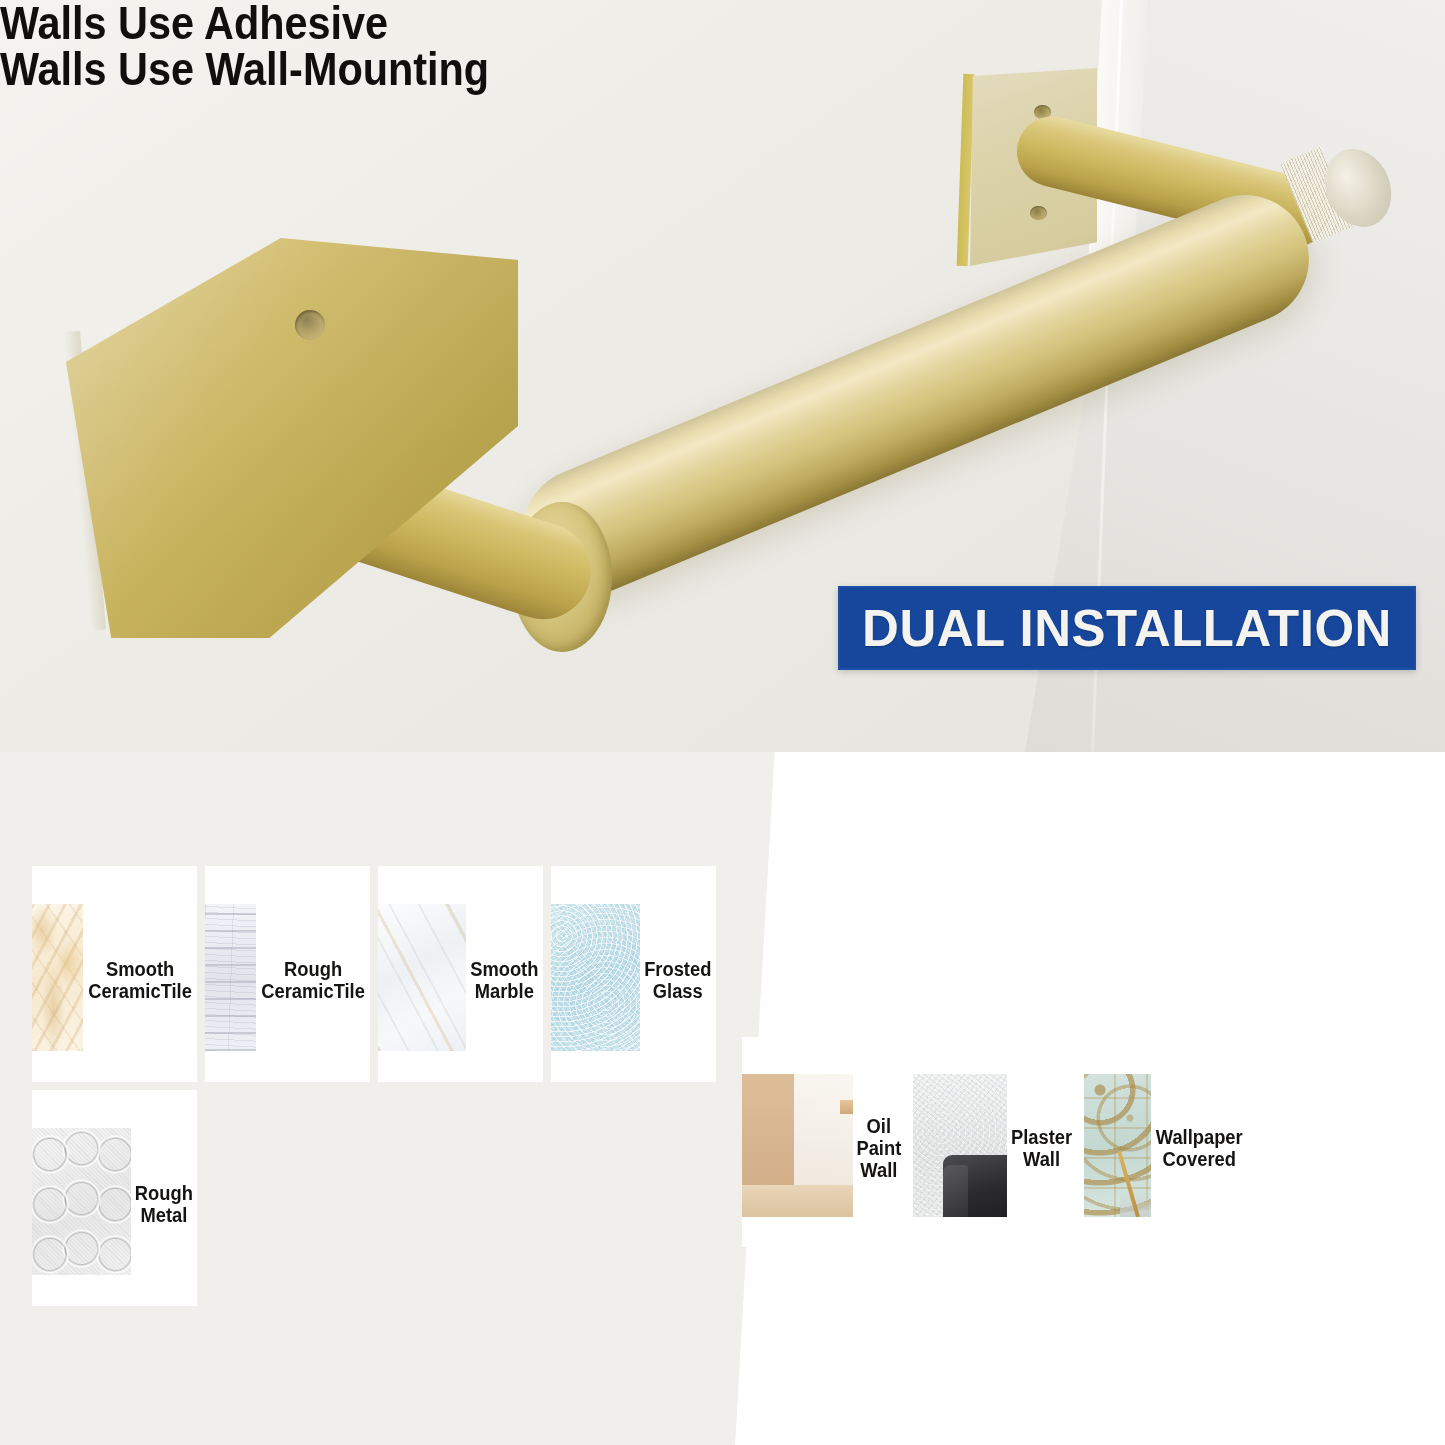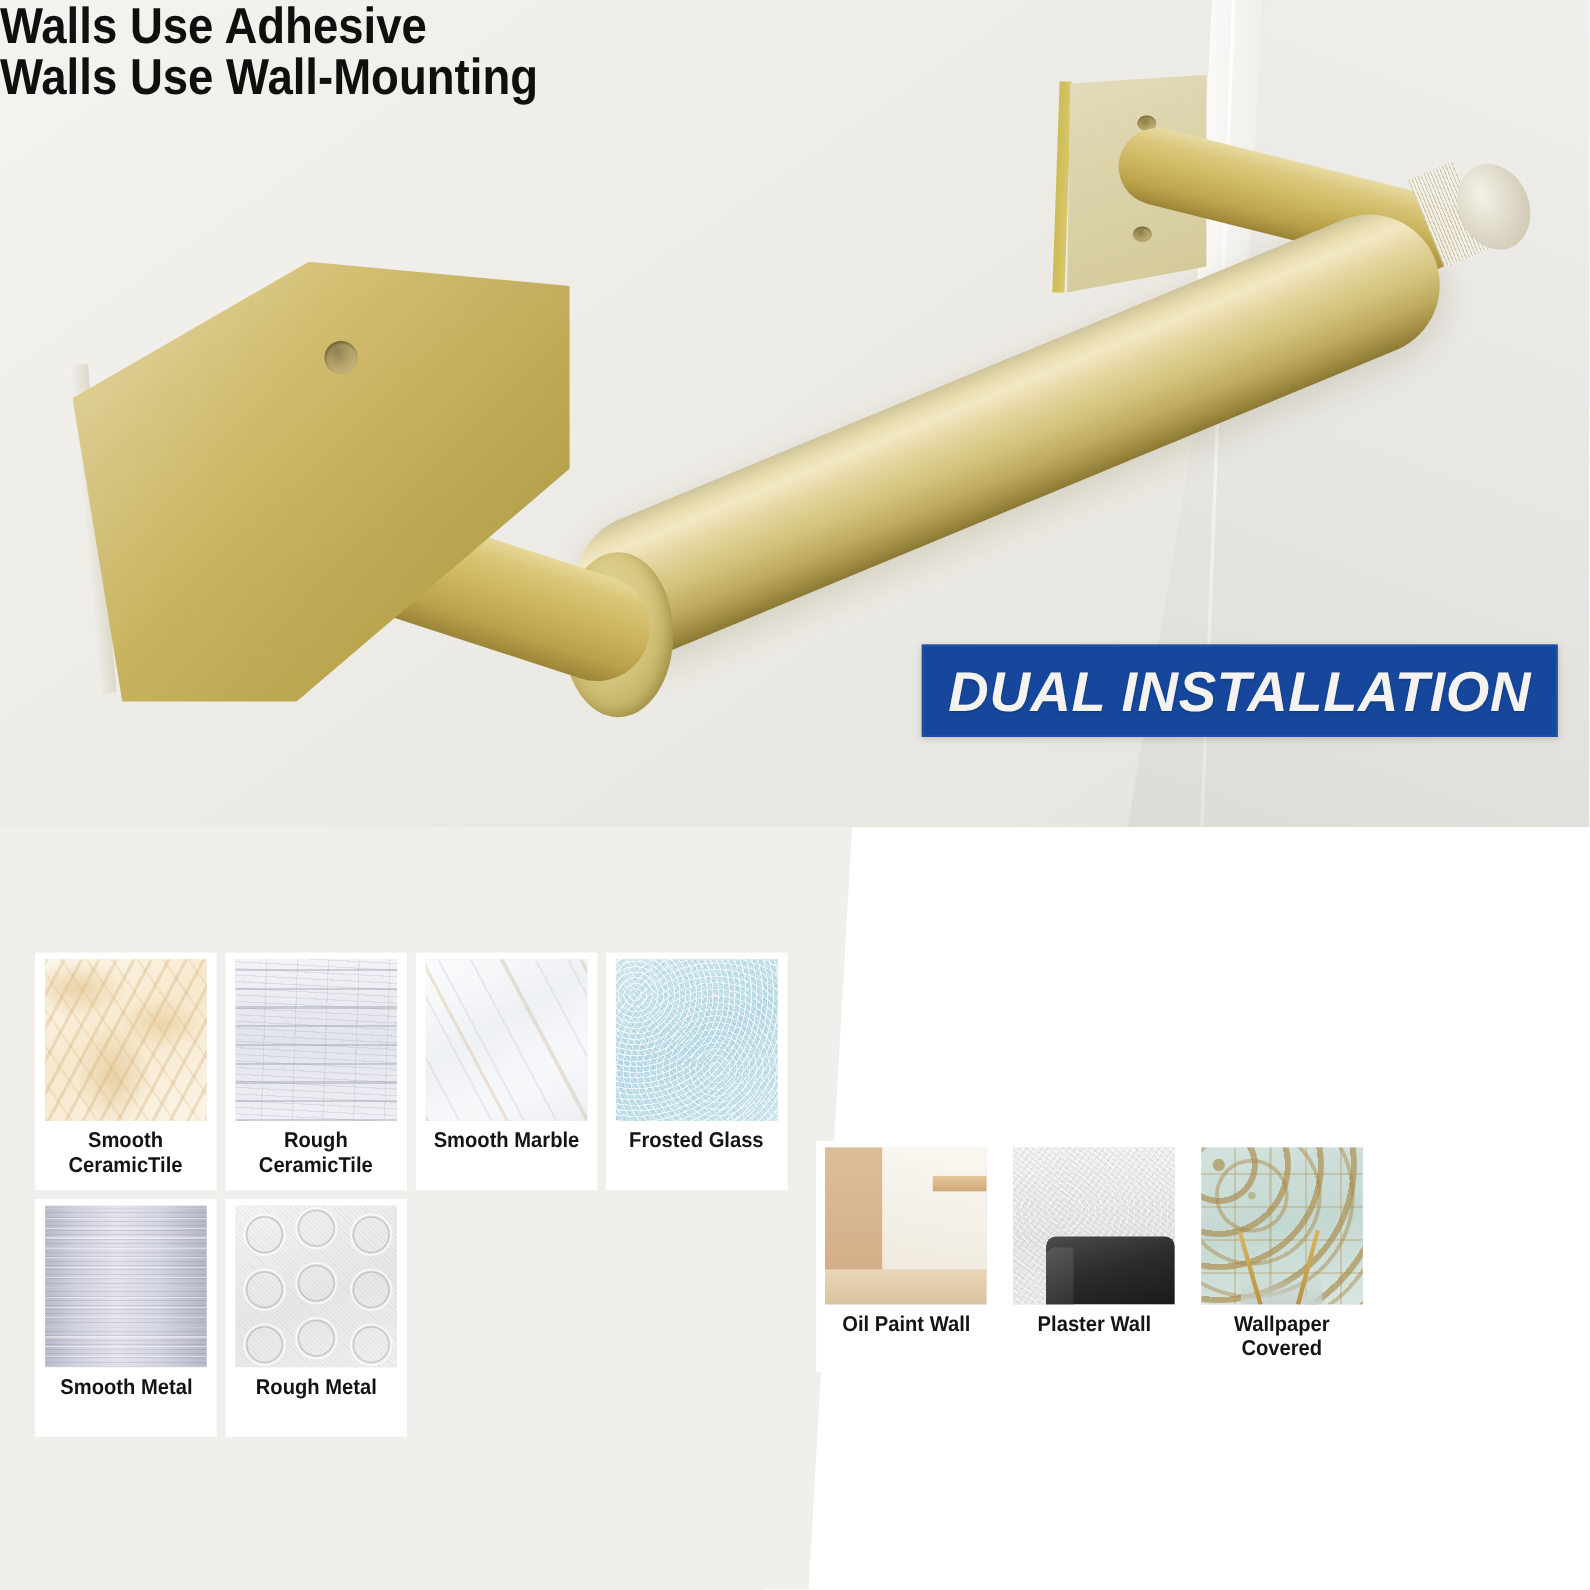--- a/index.html
+++ b/index.html
@@ -186,21 +186,20 @@
   .badge {
     position: absolute;
     left: 838px; top: 586px;
     width: 574px; height: 80px;
     background: #16479c;
     border: 2px solid #1d4fa8;
     display: flex;
     align-items: center;
     justify-content: center;
     box-shadow: 0 2px 7px rgba(0,0,0,0.18);
-    font-style: italic;
   }
   .badge-text {
     color: #f4f3ef;
     font-family: "Liberation Sans", sans-serif;
     font-weight: bold;
     font-size: 51px;
     letter-spacing: 0.5px;
     line-height: 1;
     white-space: nowrap;
     text-shadow: 0 1px 2px rgba(0,0,0,0.25);
@@ -255,21 +254,21 @@
   .grid-mount {
     left: 742px;
     top: 1037px;
     grid-template-columns: repeat(4, 163px);
     grid-template-rows: 210px;
   }
 
   .card {
     background: #ffffff;
     display: flex;
-    flex-direction: column;
+    flex-direction: row;
     align-items: center;
     padding-top: 6px;
   }
   .thumb {
     width: 147px;
     height: 147px;
     overflow: hidden;
     position: relative;
     background: #e9e9e9;
   }
@@ -577,26 +576,20 @@
 
 
 
     <div class="card">
       <div class="thumb">
         <div class="tx tx-frosted-glass"></div>
       </div>
       <div class="card-label">Frosted Glass</div>
     </div>
 
-    <div class="card">
-      <div class="thumb">
-        <div class="tx tx-smooth-metal"></div>
-      </div>
-      <div class="card-label">Smooth Metal</div>
-    </div>
 
     <div class="card">
       <div class="thumb">
         <div class="tx tx-rough-metal"></div>
       </div>
       <div class="card-label">Rough Metal</div>
     </div>
 
   </div>
 

